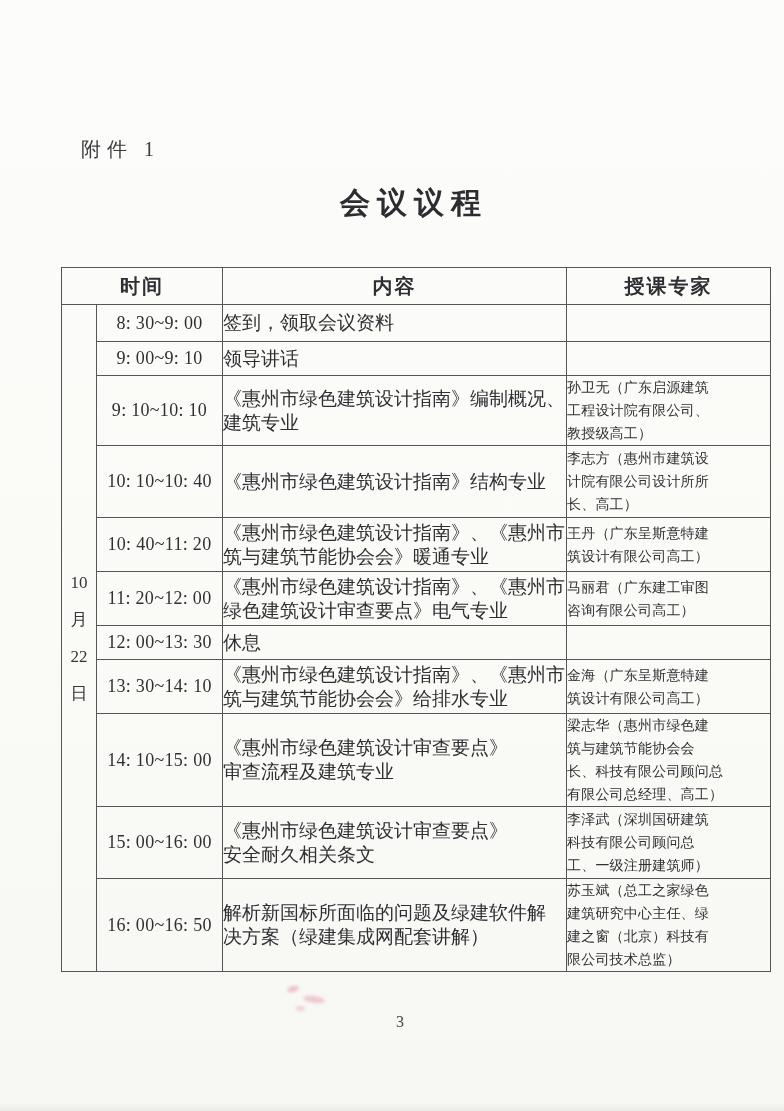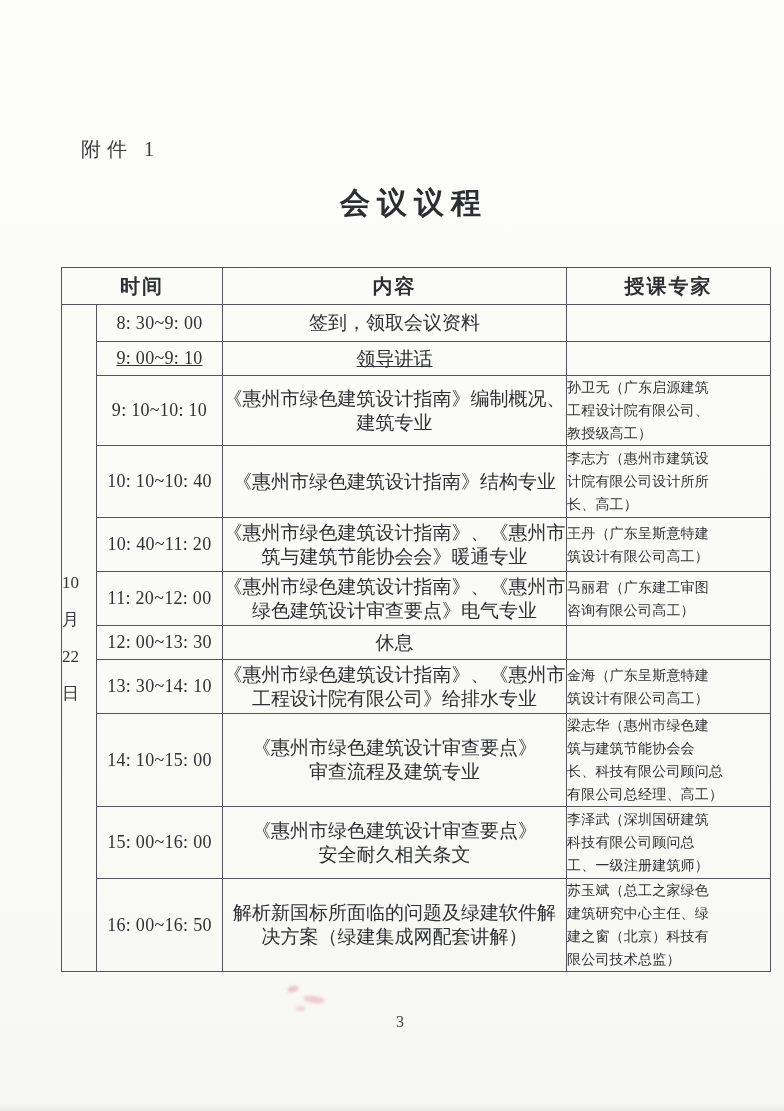--- a/index.html
+++ b/index.html
@@ -26,29 +26,29 @@
   table.agenda th,table.agenda td{
     border:1px solid #55565a;
     padding:0;margin:8px;vertical-align:middle;
     overflow:hidden;
   }
   table.agenda th{
     height:36px;font-size:20px;font-weight:bold;
     text-align:center;color:#2e2f32;letter-spacing:2px;
   }
   td.date-cell{
-    font-size:17px;text-align:left;color:#35363a;
+    font-size:17px;text-align:center;color:#35363a;
     line-height:37px;letter-spacing:0;
   }
   td.time-cell{
     font-size:18px;text-align:center;color:#2f3033;
     white-space:nowrap;letter-spacing:0.3px;
   }
   td.content-cell{
-    font-size:19px;text-align:center;color:#2f3033;
+    font-size:19px;text-align:left;color:#2f3033;
     line-height:24px;padding:2px 2px;
   }
   td.expert-cell{
     font-size:14px;text-align:left;color:#2f3033;
     line-height:23px;padding:2px 1px 2px 5px;
     letter-spacing:0.2px;
   }
   .page-number{
     position:absolute;left:0;top:1013px;width:784px;
     text-align:center;text-indent:16px;font-size:16px;color:#45464a;
@@ -90,21 +90,21 @@
             <div>月</div>
             <div>22</div>
             <div>日</div>
           </td>
           <td class="time-cell">8: 30~9: 00</td>
           <td class="content-cell">
             <div>签到，领取会议资料</div>
           </td>
           <td class="expert-cell"></td>
         </tr>
-        <tr style="height: 34px; text-decoration: underline;">
+        <tr style="height: 34px;">
           <td class="time-cell">9: 00~9: 10</td>
           <td class="content-cell">
             <div>领导讲话</div>
           </td>
           <td class="expert-cell"></td>
         </tr>
         <tr style="height: 69px;">
           <td class="time-cell">9: 10~10: 10</td>
           <td class="content-cell">
             <div>《惠州市绿色建筑设计指南》编制概况、</div>
@@ -153,21 +153,21 @@
           <td class="time-cell">12: 00~13: 30</td>
           <td class="content-cell">
             <div>休息</div>
           </td>
           <td class="expert-cell"></td>
         </tr>
         <tr style="height: 54px;">
           <td class="time-cell">13: 30~14: 10</td>
           <td class="content-cell">
             <div>《惠州市绿色建筑设计指南》、《惠州市</div>
-            <div>工程设计院有限公司》给排水专业</div>
+            <div>筑与建筑节能协会会》给排水专业</div>
           </td>
           <td class="expert-cell">
             <div>金海（广东呈斯意特建</div>
             <div>筑设计有限公司高工）</div>
           </td>
         </tr>
         <tr style="height: 93px;">
           <td class="time-cell">14: 10~15: 00</td>
           <td class="content-cell">
             <div>《惠州市绿色建筑设计审查要点》</div>

